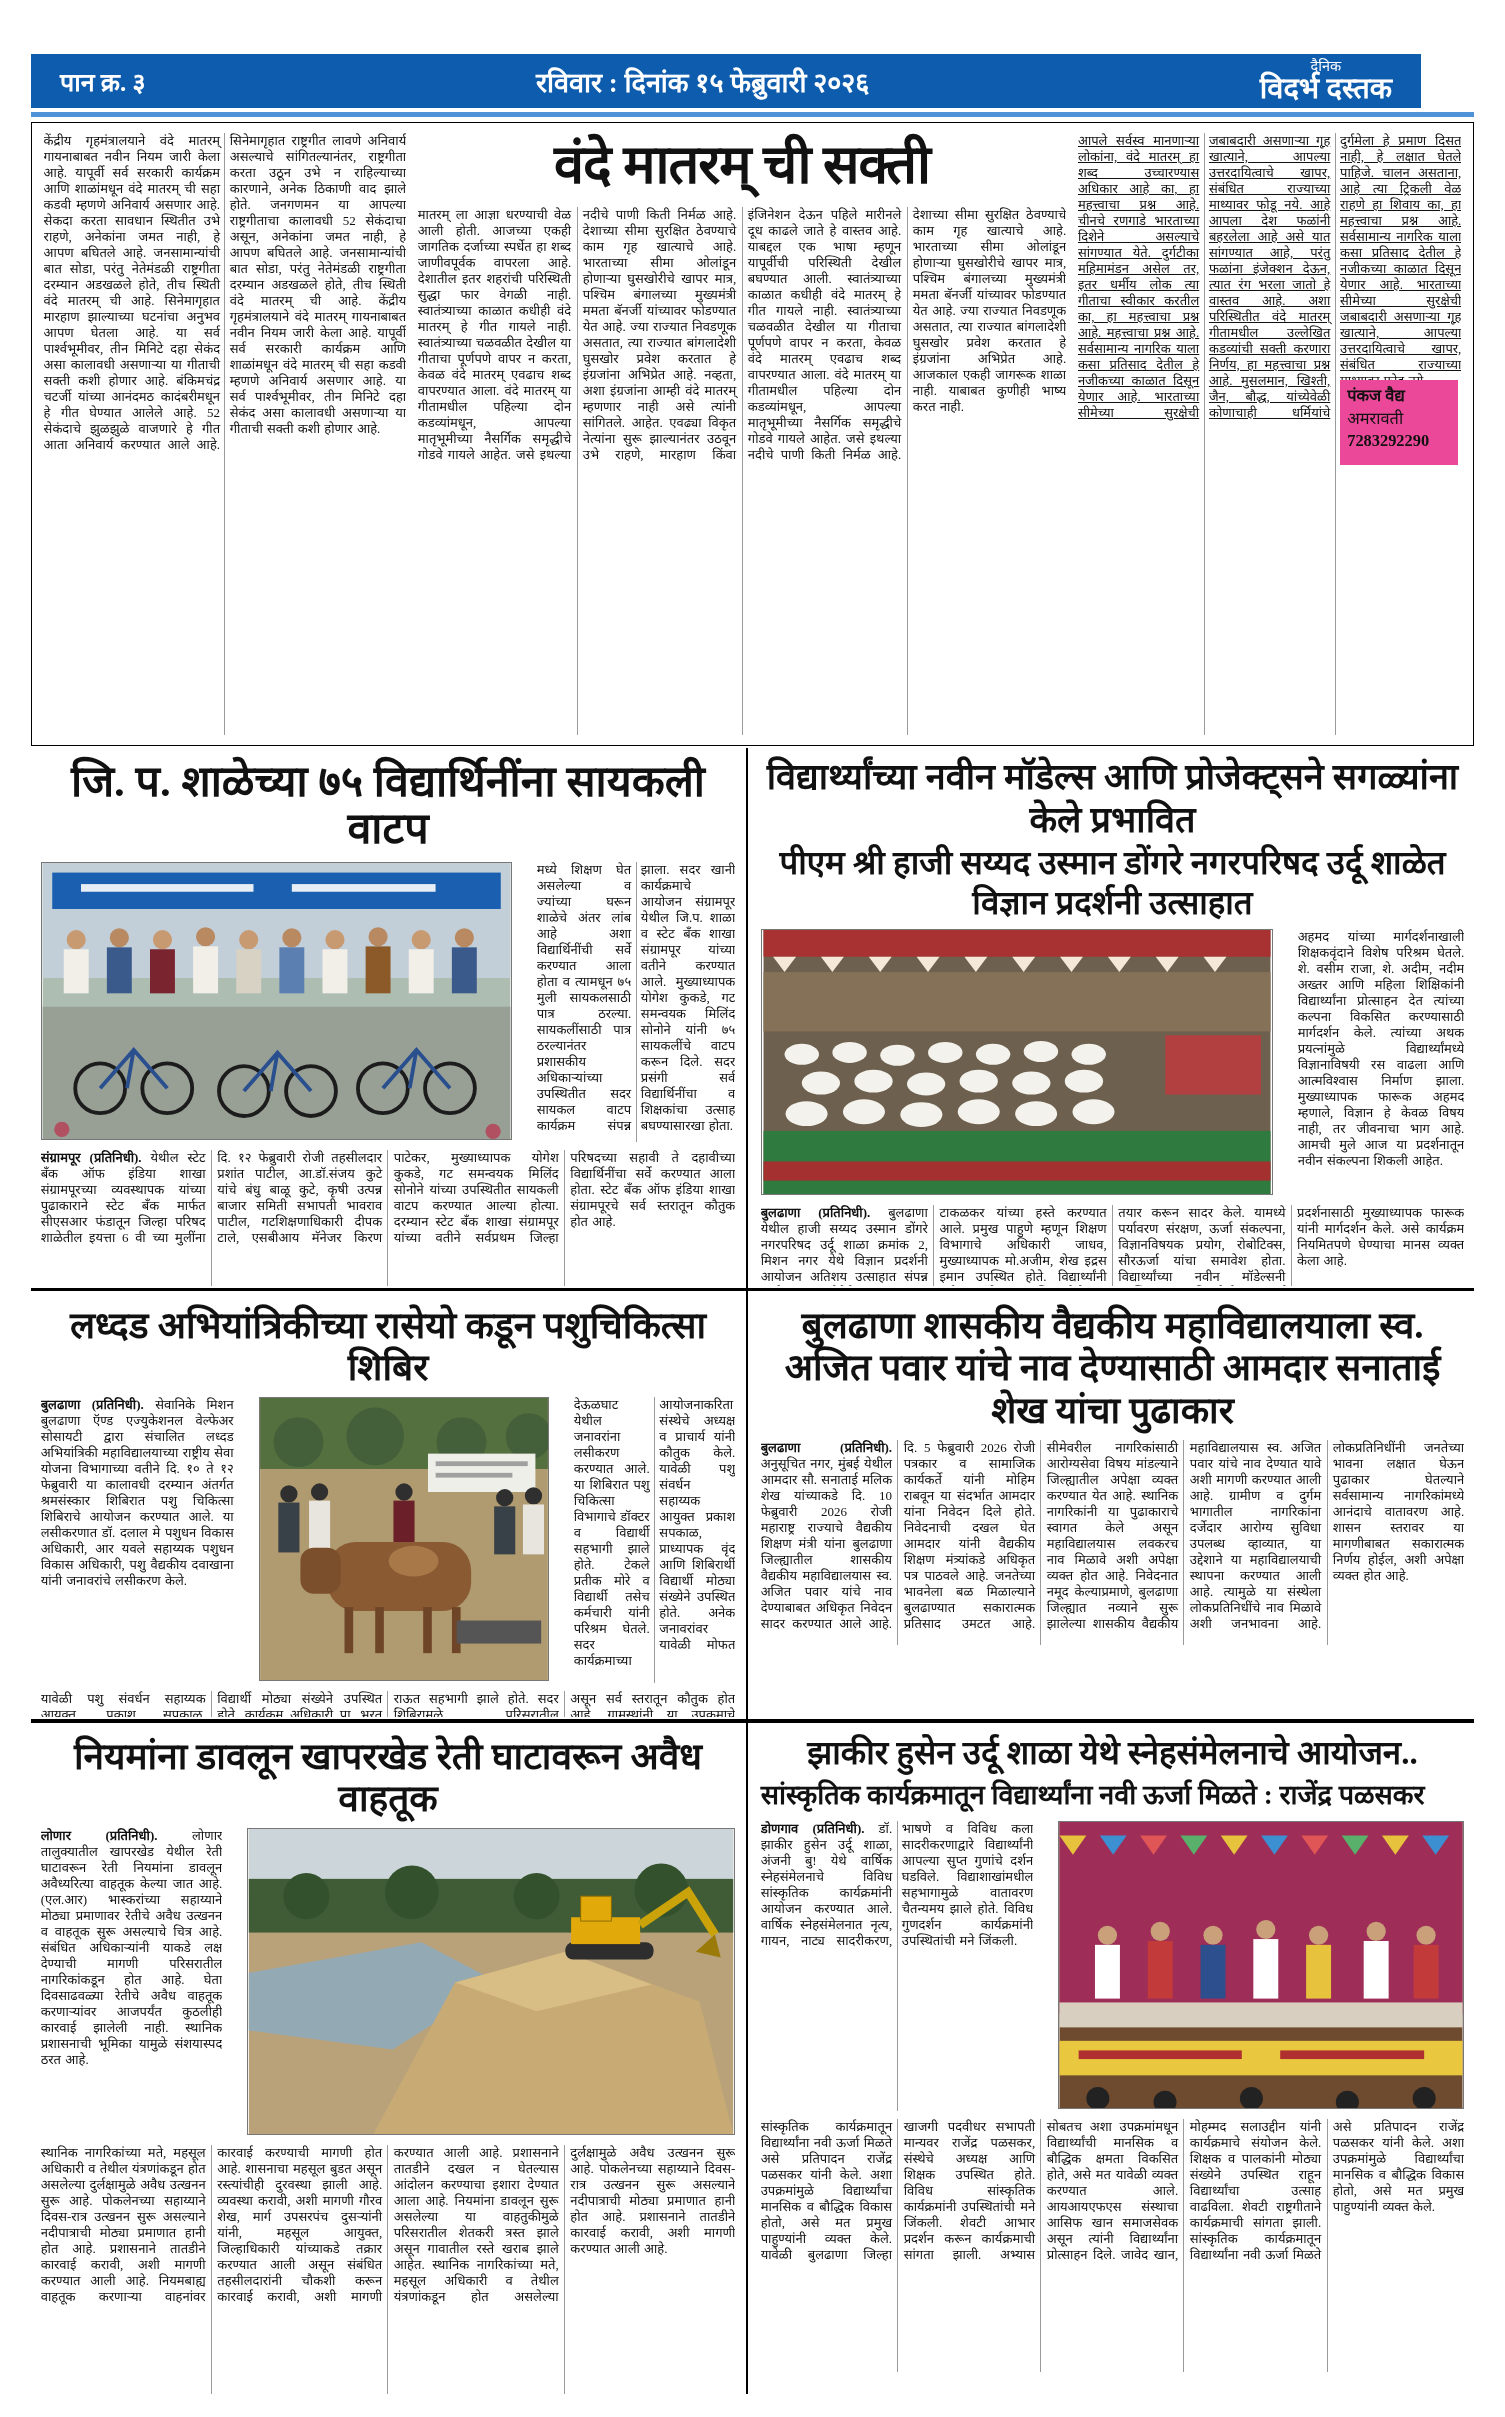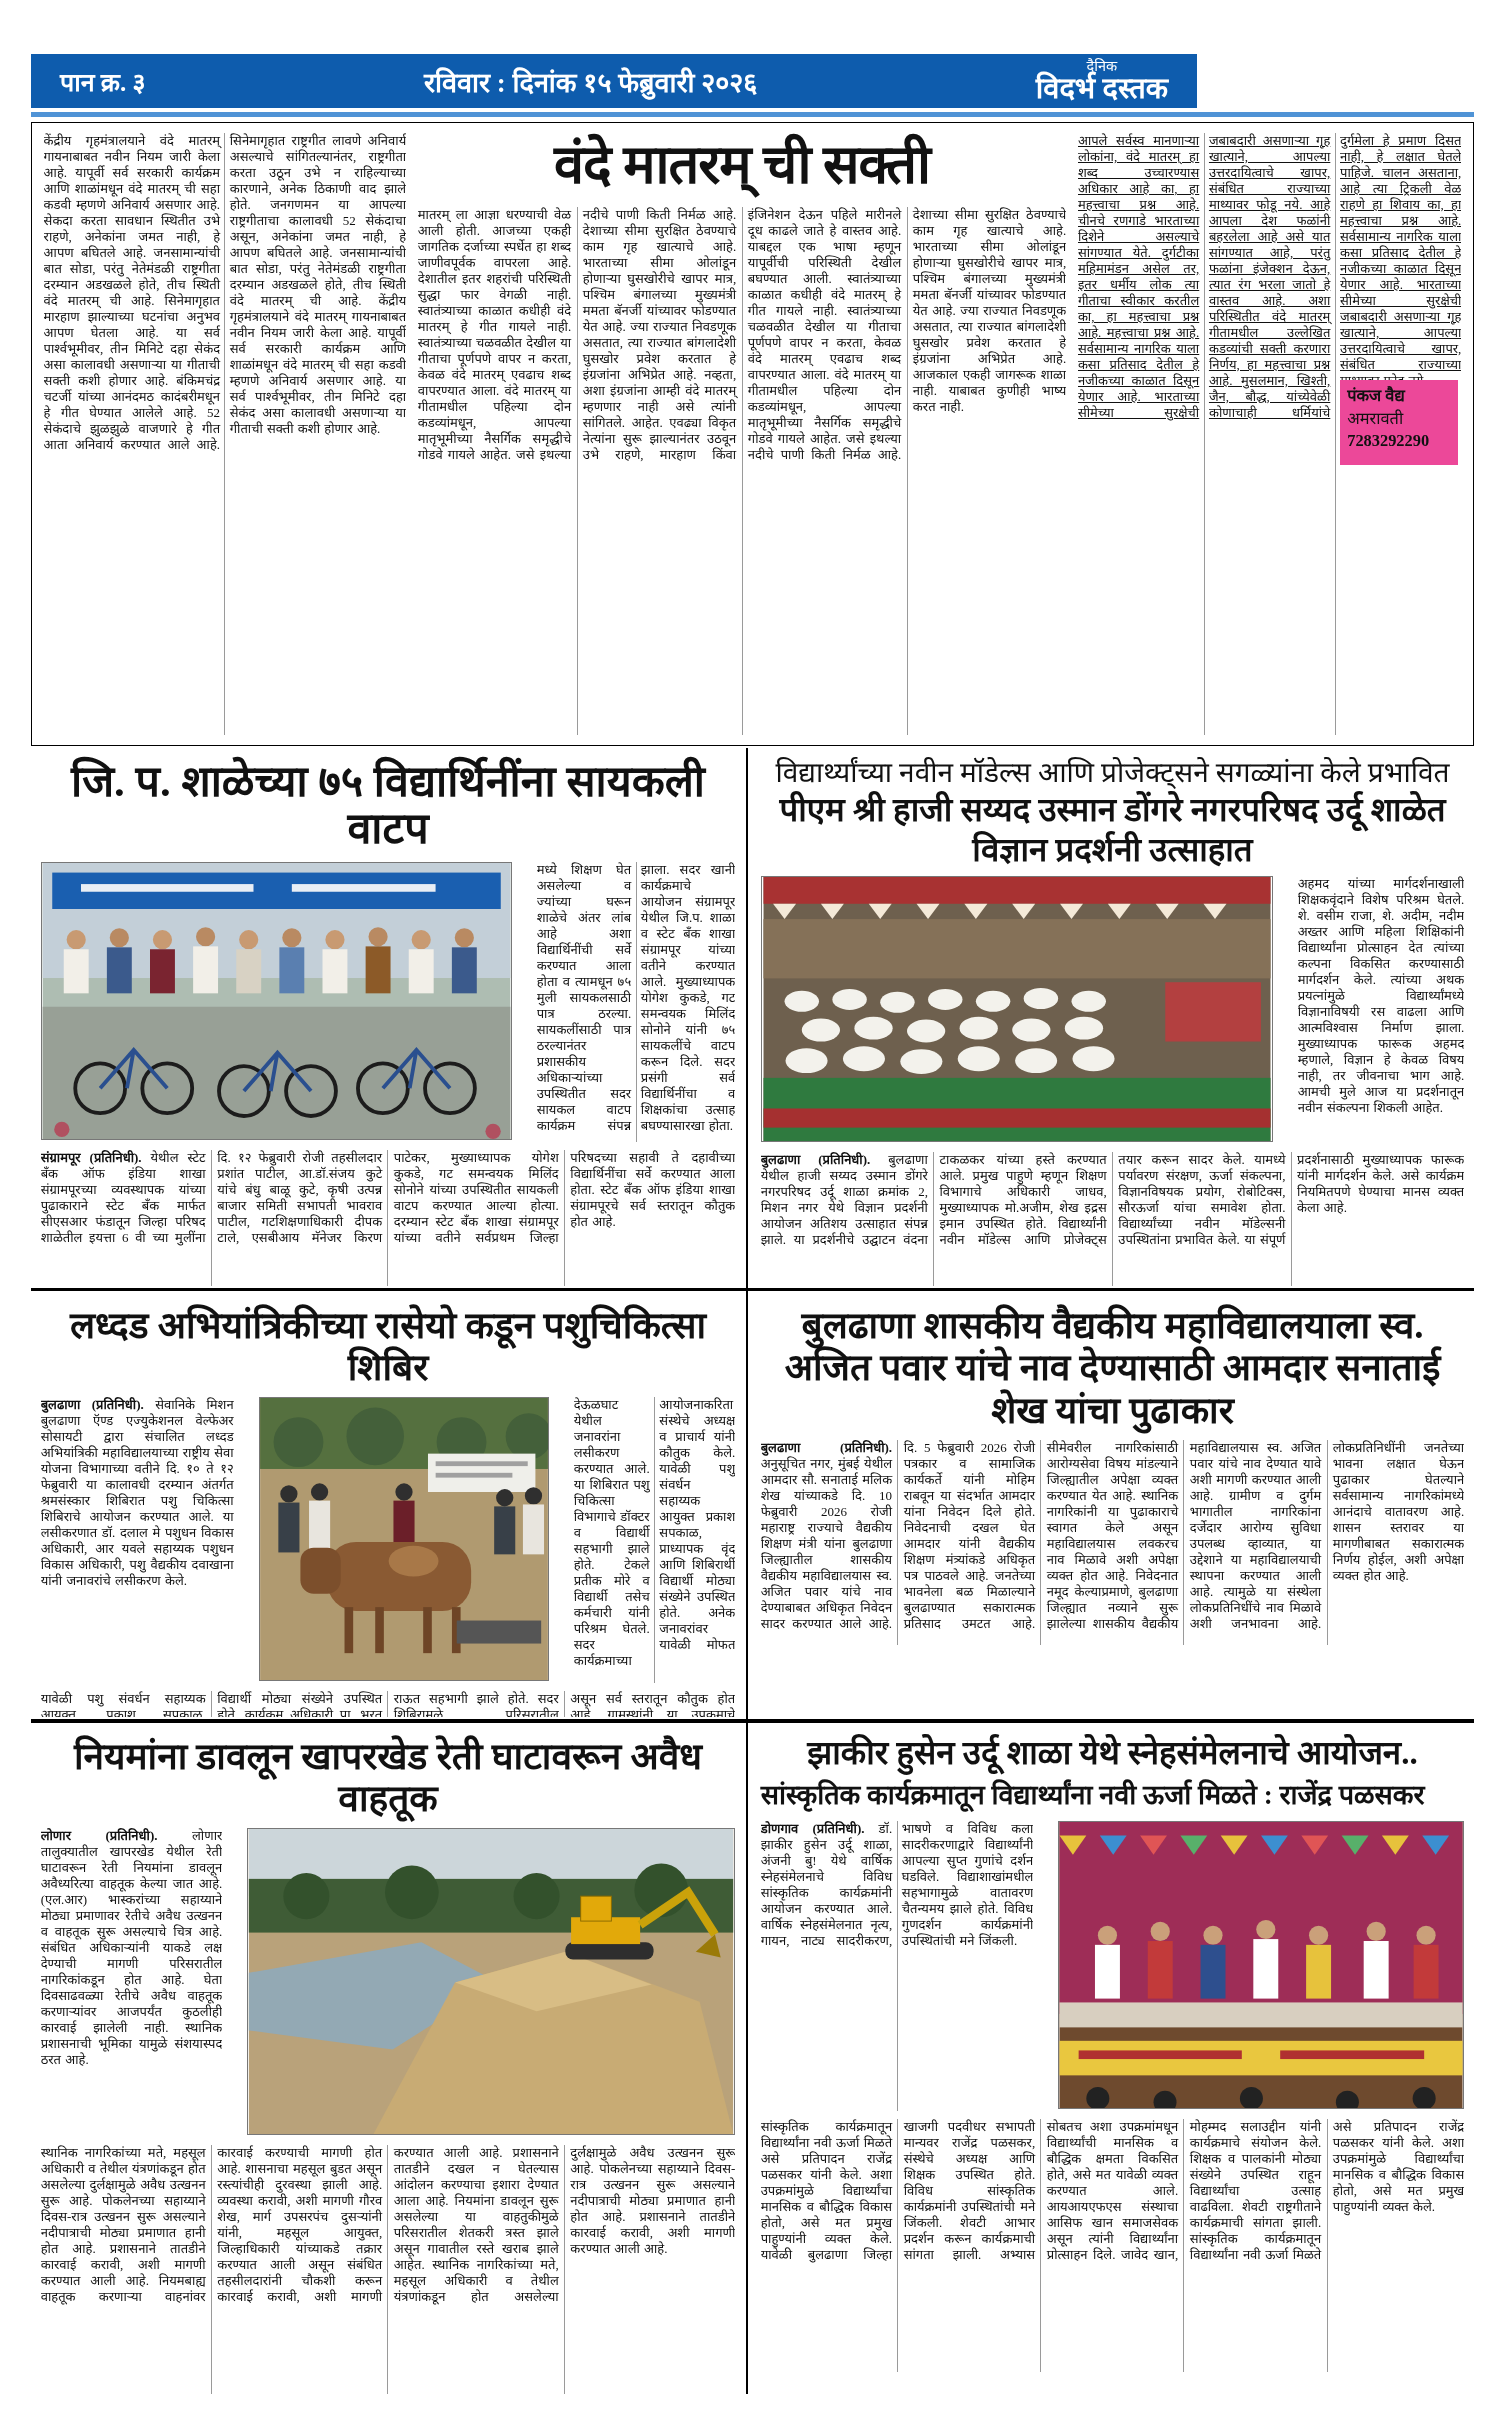--- a/index.html
+++ b/index.html
@@ -4,21 +4,21 @@
 <style>
   * { box-sizing: border-box; margin: 0; padding: 0; }
   html,body { background:#e8e8e8; }
   .canvas {
     position:relative; width:1505px; height:2418px; background:#ffffff;
     font-family:"Liberation Serif","DejaVu Serif",serif; color:#111;
     margin:0 auto; overflow:hidden;
   }
   
   .topbar {
-    position:absolute; left:31px; top:54px; width:1166px; height:54px;
+    position:absolute; left:31px; top:54px; width:1390px; height:54px;
     background:#0e5cad; color:#fff; display:flex; align-items:center;
     justify-content:space-between; padding:0 29px;
   }
   .pageno { font-size:25px; font-weight:bold; }
   .datelabel { font-size:27px; font-weight:bold; }
   .masthead { text-align:center; line-height:1.0; }
   .masthead .small { display:block; font-size:14.5px; }
   .masthead .big { display:block; font-size:29px; font-weight:bold; }
   .accent { position:absolute; left:31px; top:112px; width:1443px; height:4.8px; background:#4f93d6; }
 
@@ -46,21 +46,21 @@
     font-size:16.4px; line-height:1.35; padding:5.8px 0 13.5px 7.7px;
   }
   .byline .nm, .byline .ph { font-weight:bold; }
 
   
   .art { position:absolute; padding:5.8px 9.7px; overflow:hidden; }
   .kicker  { font-size:30px; font-weight:bold; text-align:center; line-height:1.2; margin:1.9px 0; }
   .head-xl { font-size:43px; font-weight:bold; text-align:center; line-height:1.1; margin:3.9px 0 9.7px; }
   .head-lg { font-size:37px; font-weight:bold; text-align:center; line-height:1.15; margin:3.9px 0 7.7px; }
   .head-md { font-size:33px; font-weight:bold; text-align:center; line-height:1.2; margin:1.9px 0 5.8px; }
-  .kicker-sm { font-size:28px; font-weight:normal; text-align:center; line-height:1.2; margin:1.9px 0; }
+  .kicker-sm { font-size:36px; font-weight:bold; text-align:center; line-height:1.2; margin:1.9px 0; }
   .subbox {
     background:#dcdcdc; font-size:26px; font-weight:bold; text-align:center;
     line-height:1.3; padding:7.7px 13.5px; margin:7.7px 1.9px;
   }
   .subline { font-size:27px; font-weight:bold; line-height:1.2; margin:0 0 9.7px; }
   .media-row { display:flex; gap:25px; }
   .photo { flex:none; border:1px solid #777; display:block; }
   .sideblock { flex:1; overflow:hidden; }
 
   

